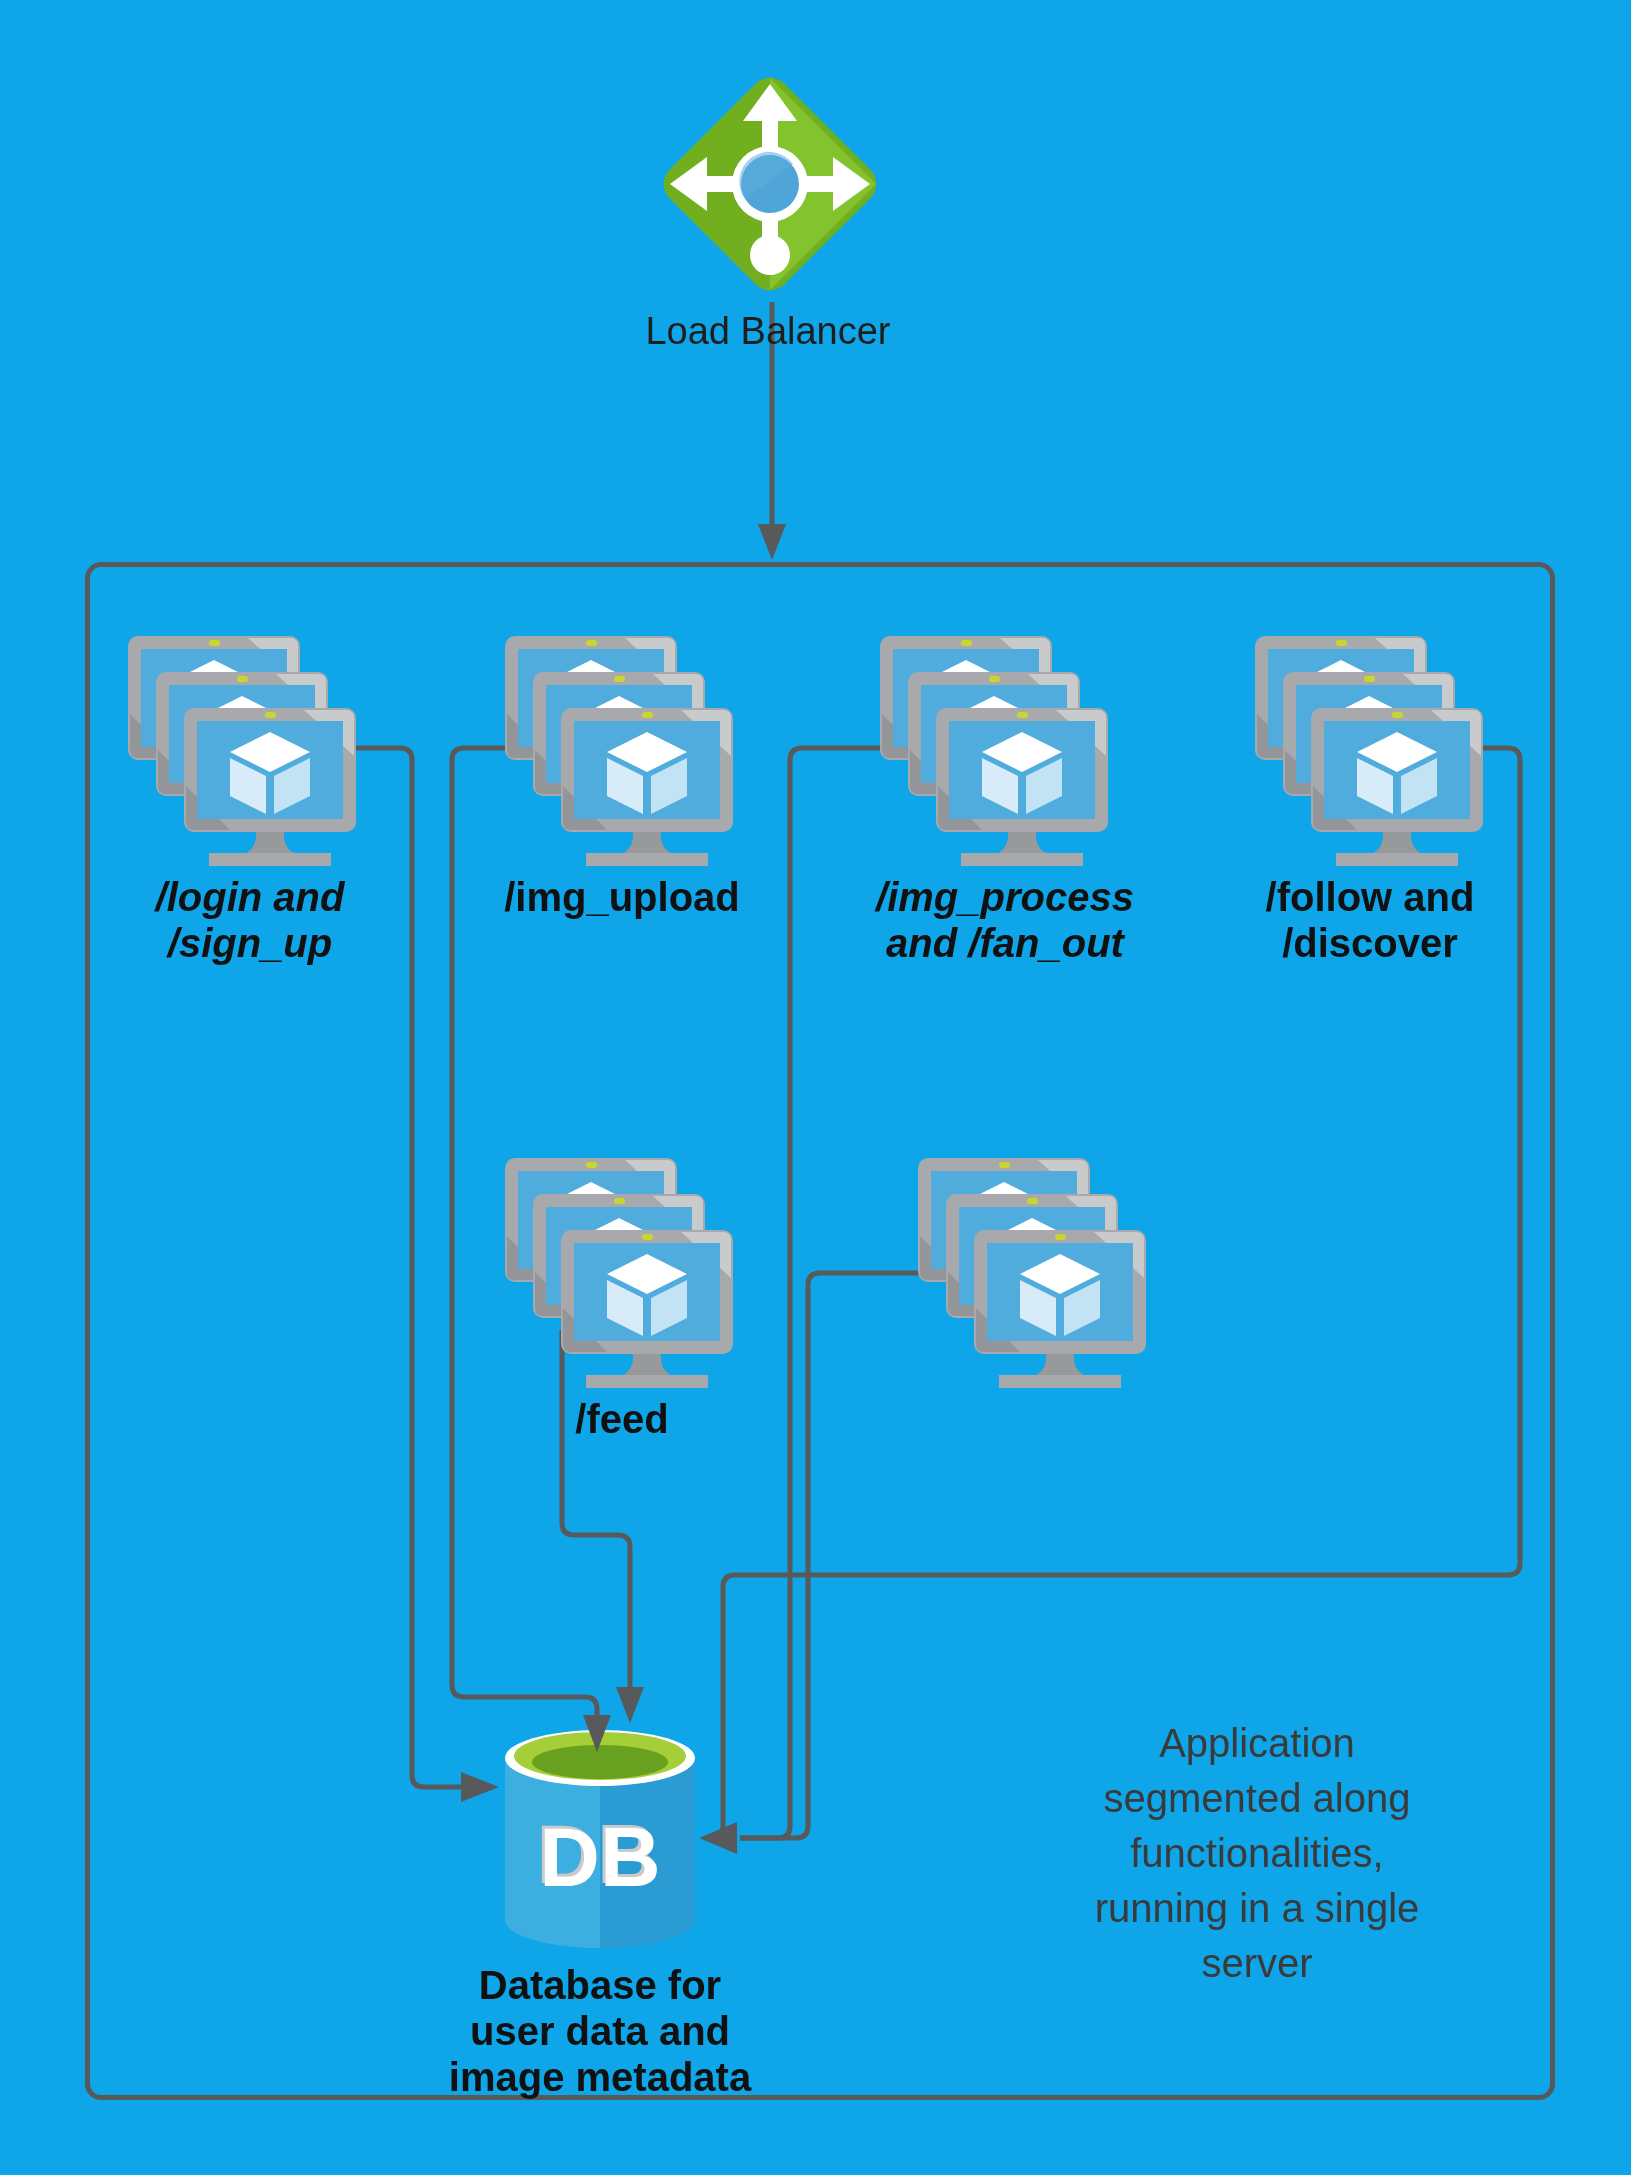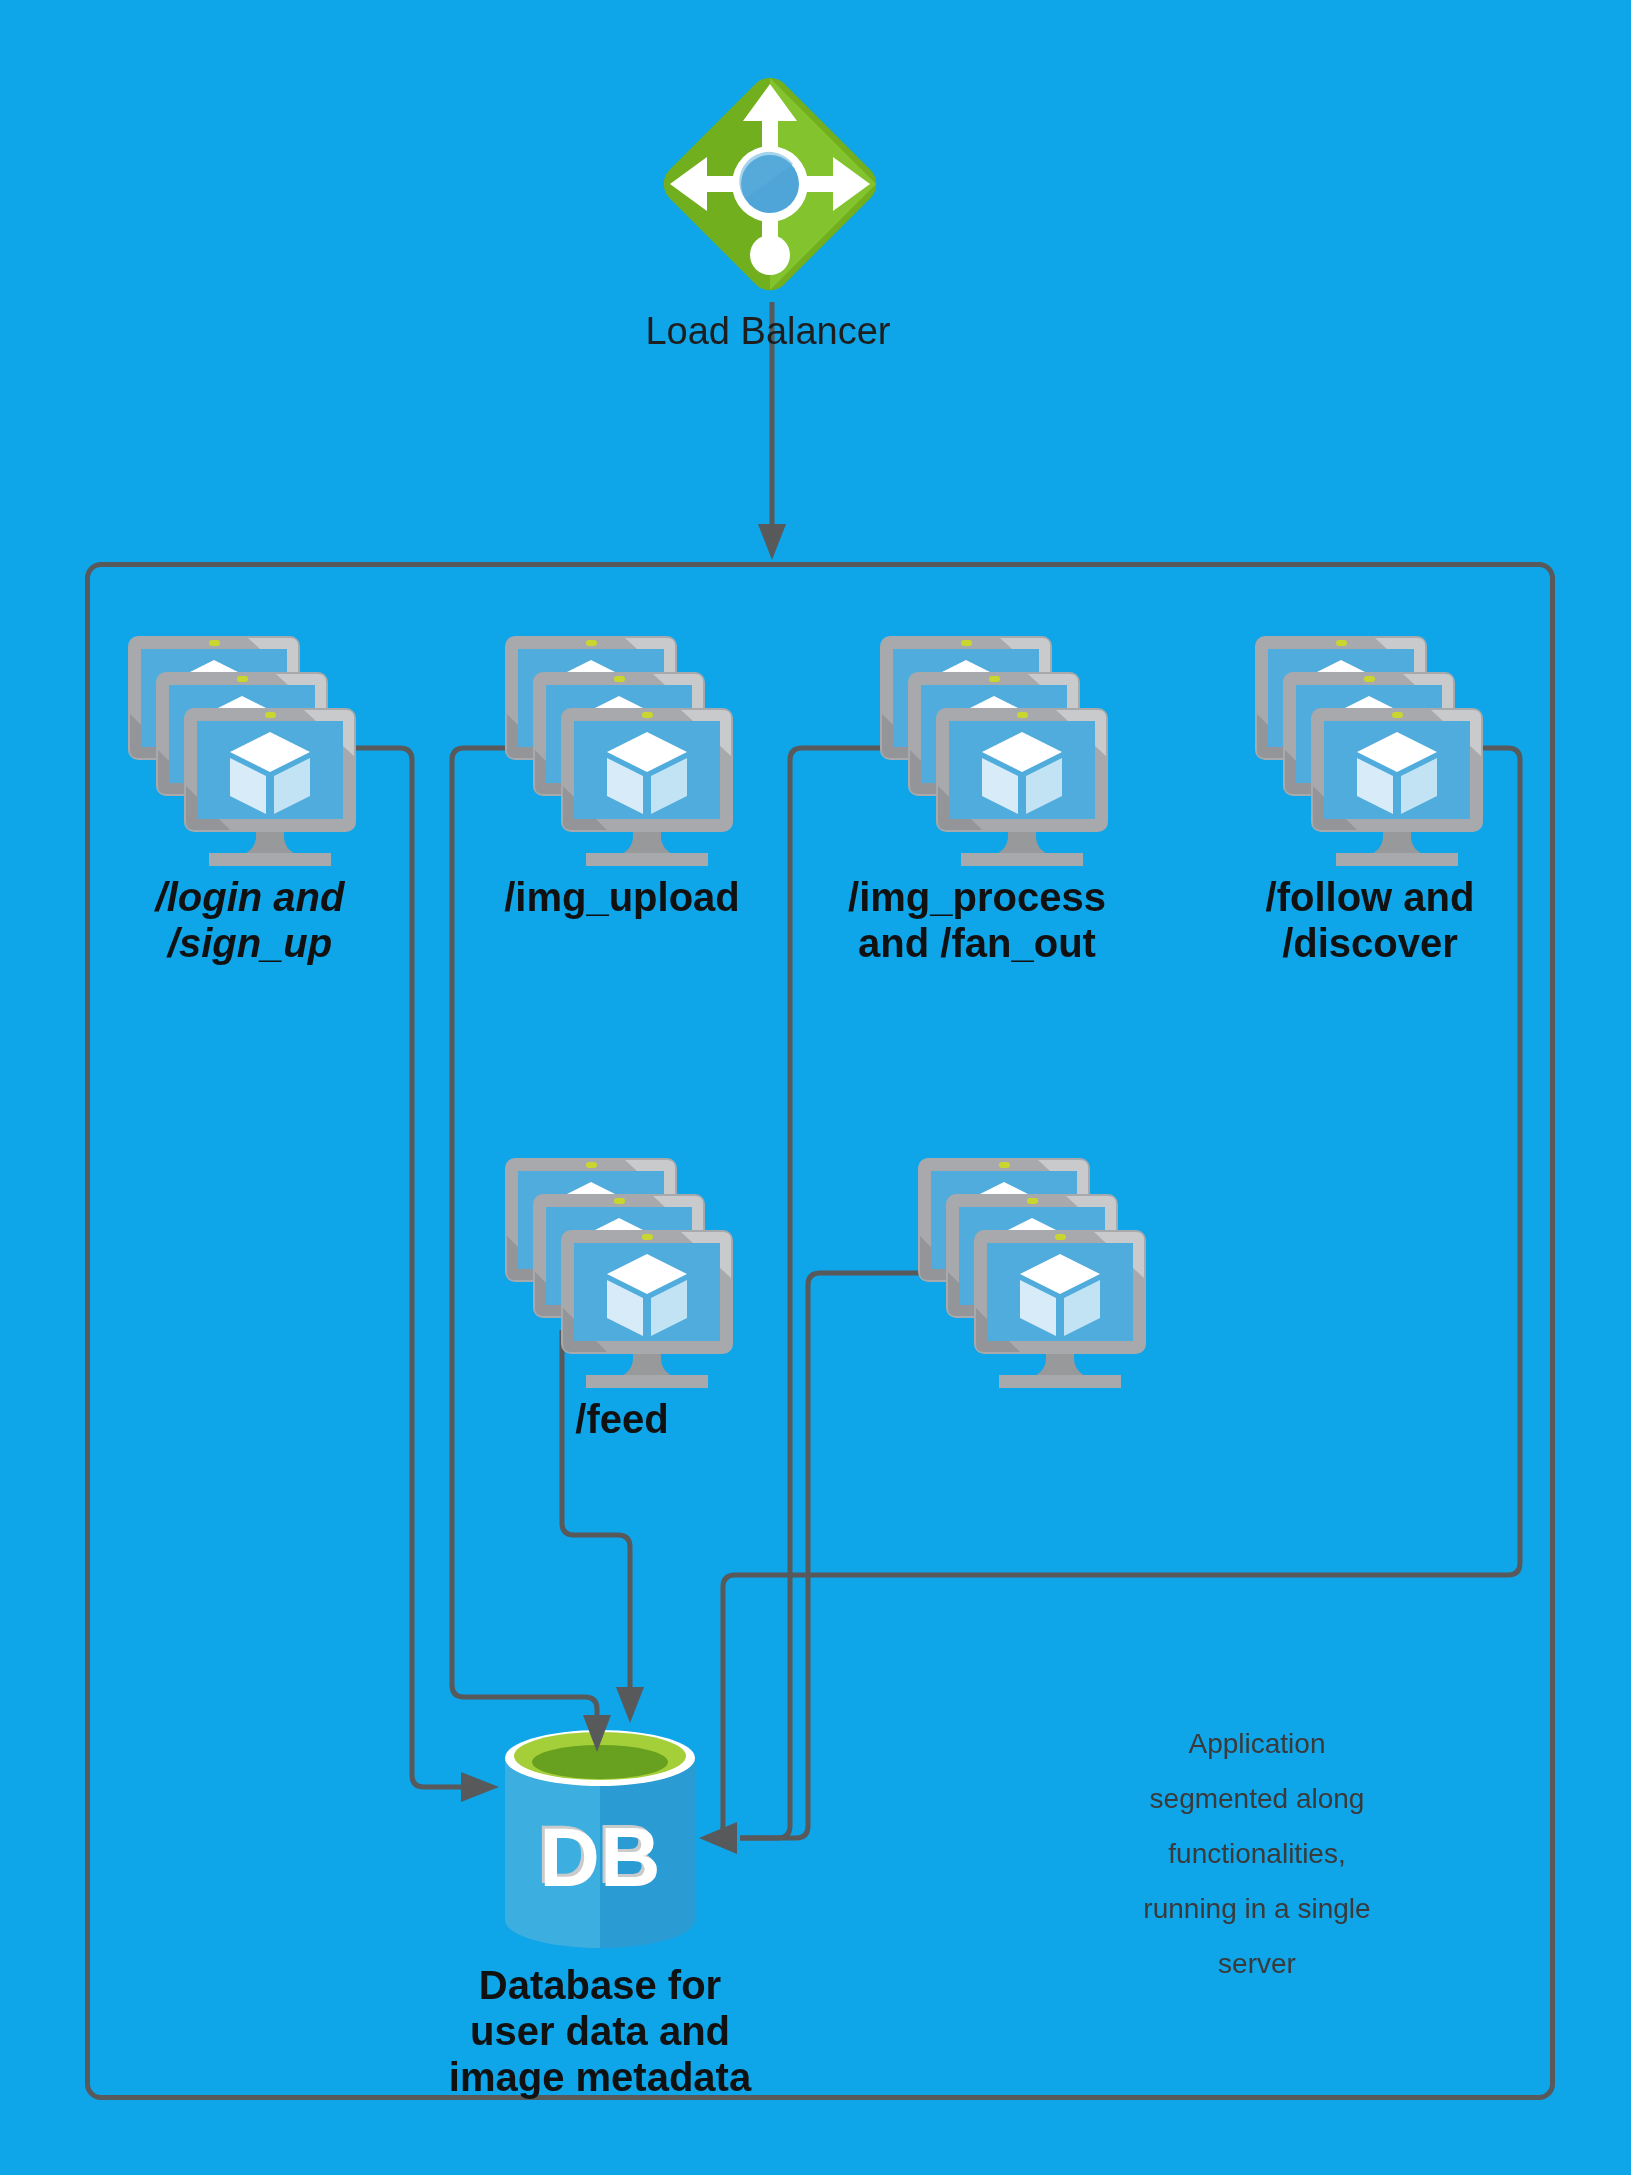--- a/index.html
+++ b/index.html
@@ -49,21 +49,21 @@
     line-height:46px;
     color:#111111;
     white-space:pre-line;
   }
   #note-text{
     position:absolute;
     left:1022px; top:1716px;
     width:470px;
     text-align:center;
     font-weight:400;
-    font-size:28px;
+    font-size:40px;
     line-height:55px;
     color:#3a3a3a;
     white-space:pre-line;
   }
   svg.icon{position:absolute;display:block;}
   #connectors{position:absolute;left:0;top:0;pointer-events:none;}
 </style>
 </head>
 <body>
 
@@ -173,21 +173,21 @@
   <svg class="icon" style="left:505px; top:1158px;" width="232" height="230" viewBox="0 0 232 230">
       <use href="#vm-cluster"></use>
     </svg>
   <svg class="icon" style="left:918px; top:1158px;" width="232" height="230" viewBox="0 0 232 230">
       <use href="#vm-cluster"></use>
     </svg>
 
   <div class="cluster-label" style="left:60px;  top:874px;font-style:italic;">/login and
 /sign_up</div>
   <div class="cluster-label" style="left:432px; top:874px;">/img_upload</div>
-  <div class="cluster-label" style="left:787px; top:874px;">/img_process
+  <div class="cluster-label" style="left:815px; top:874px;font-style:italic;">/img_process
 and /fan_out</div>
   <div class="cluster-label" style="left:1180px;top:874px;">/follow and
 /discover</div>
   <div class="cluster-label" style="left:432px; top:1396px;">/feed</div>
 
   <div id="db-label">Database for
 user data and
 image metadata</div>
 
   <div id="note-text">Application

